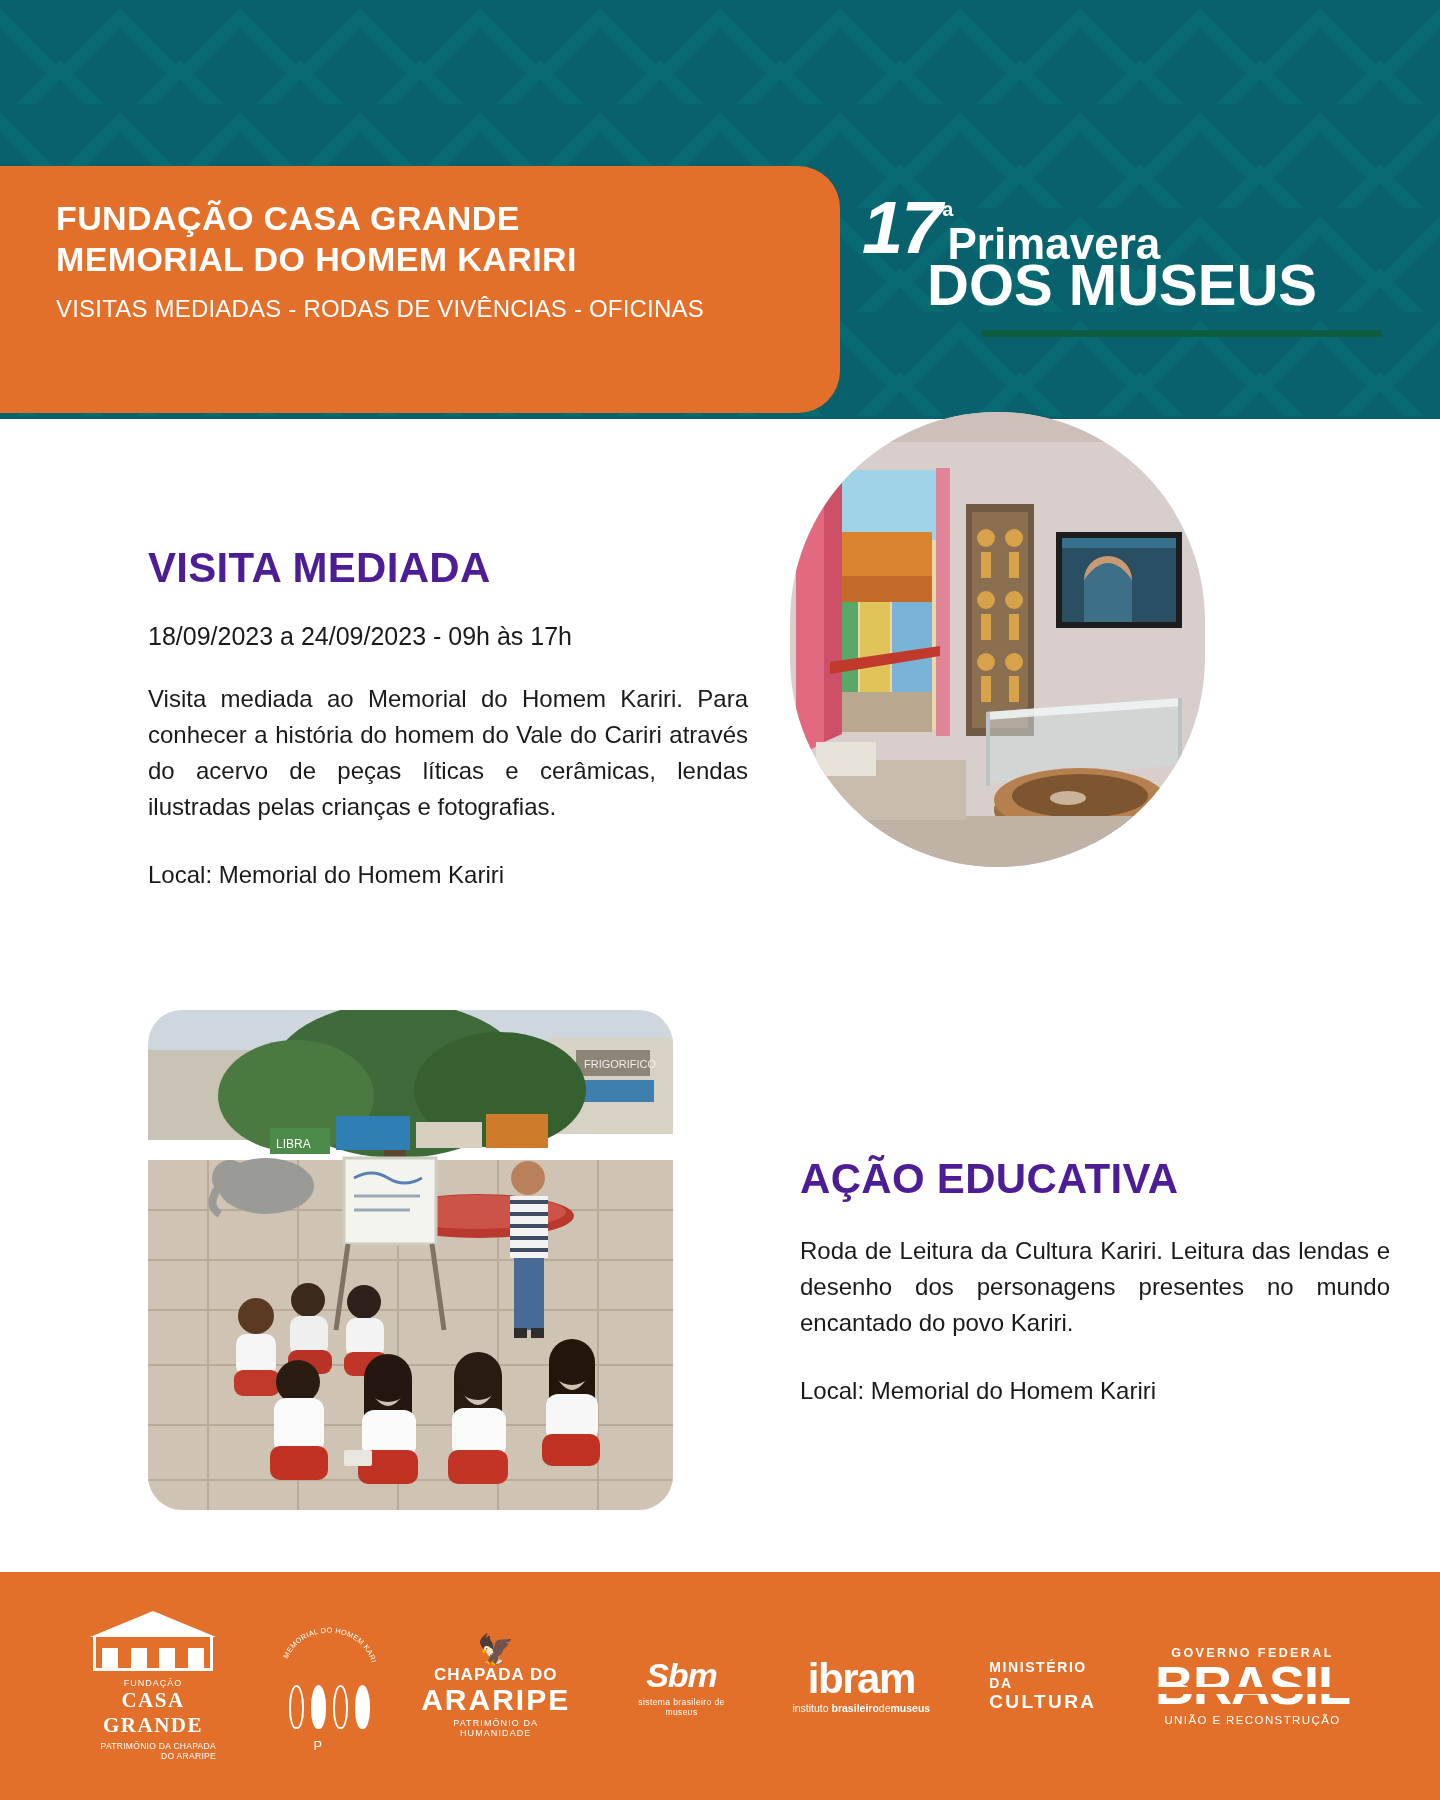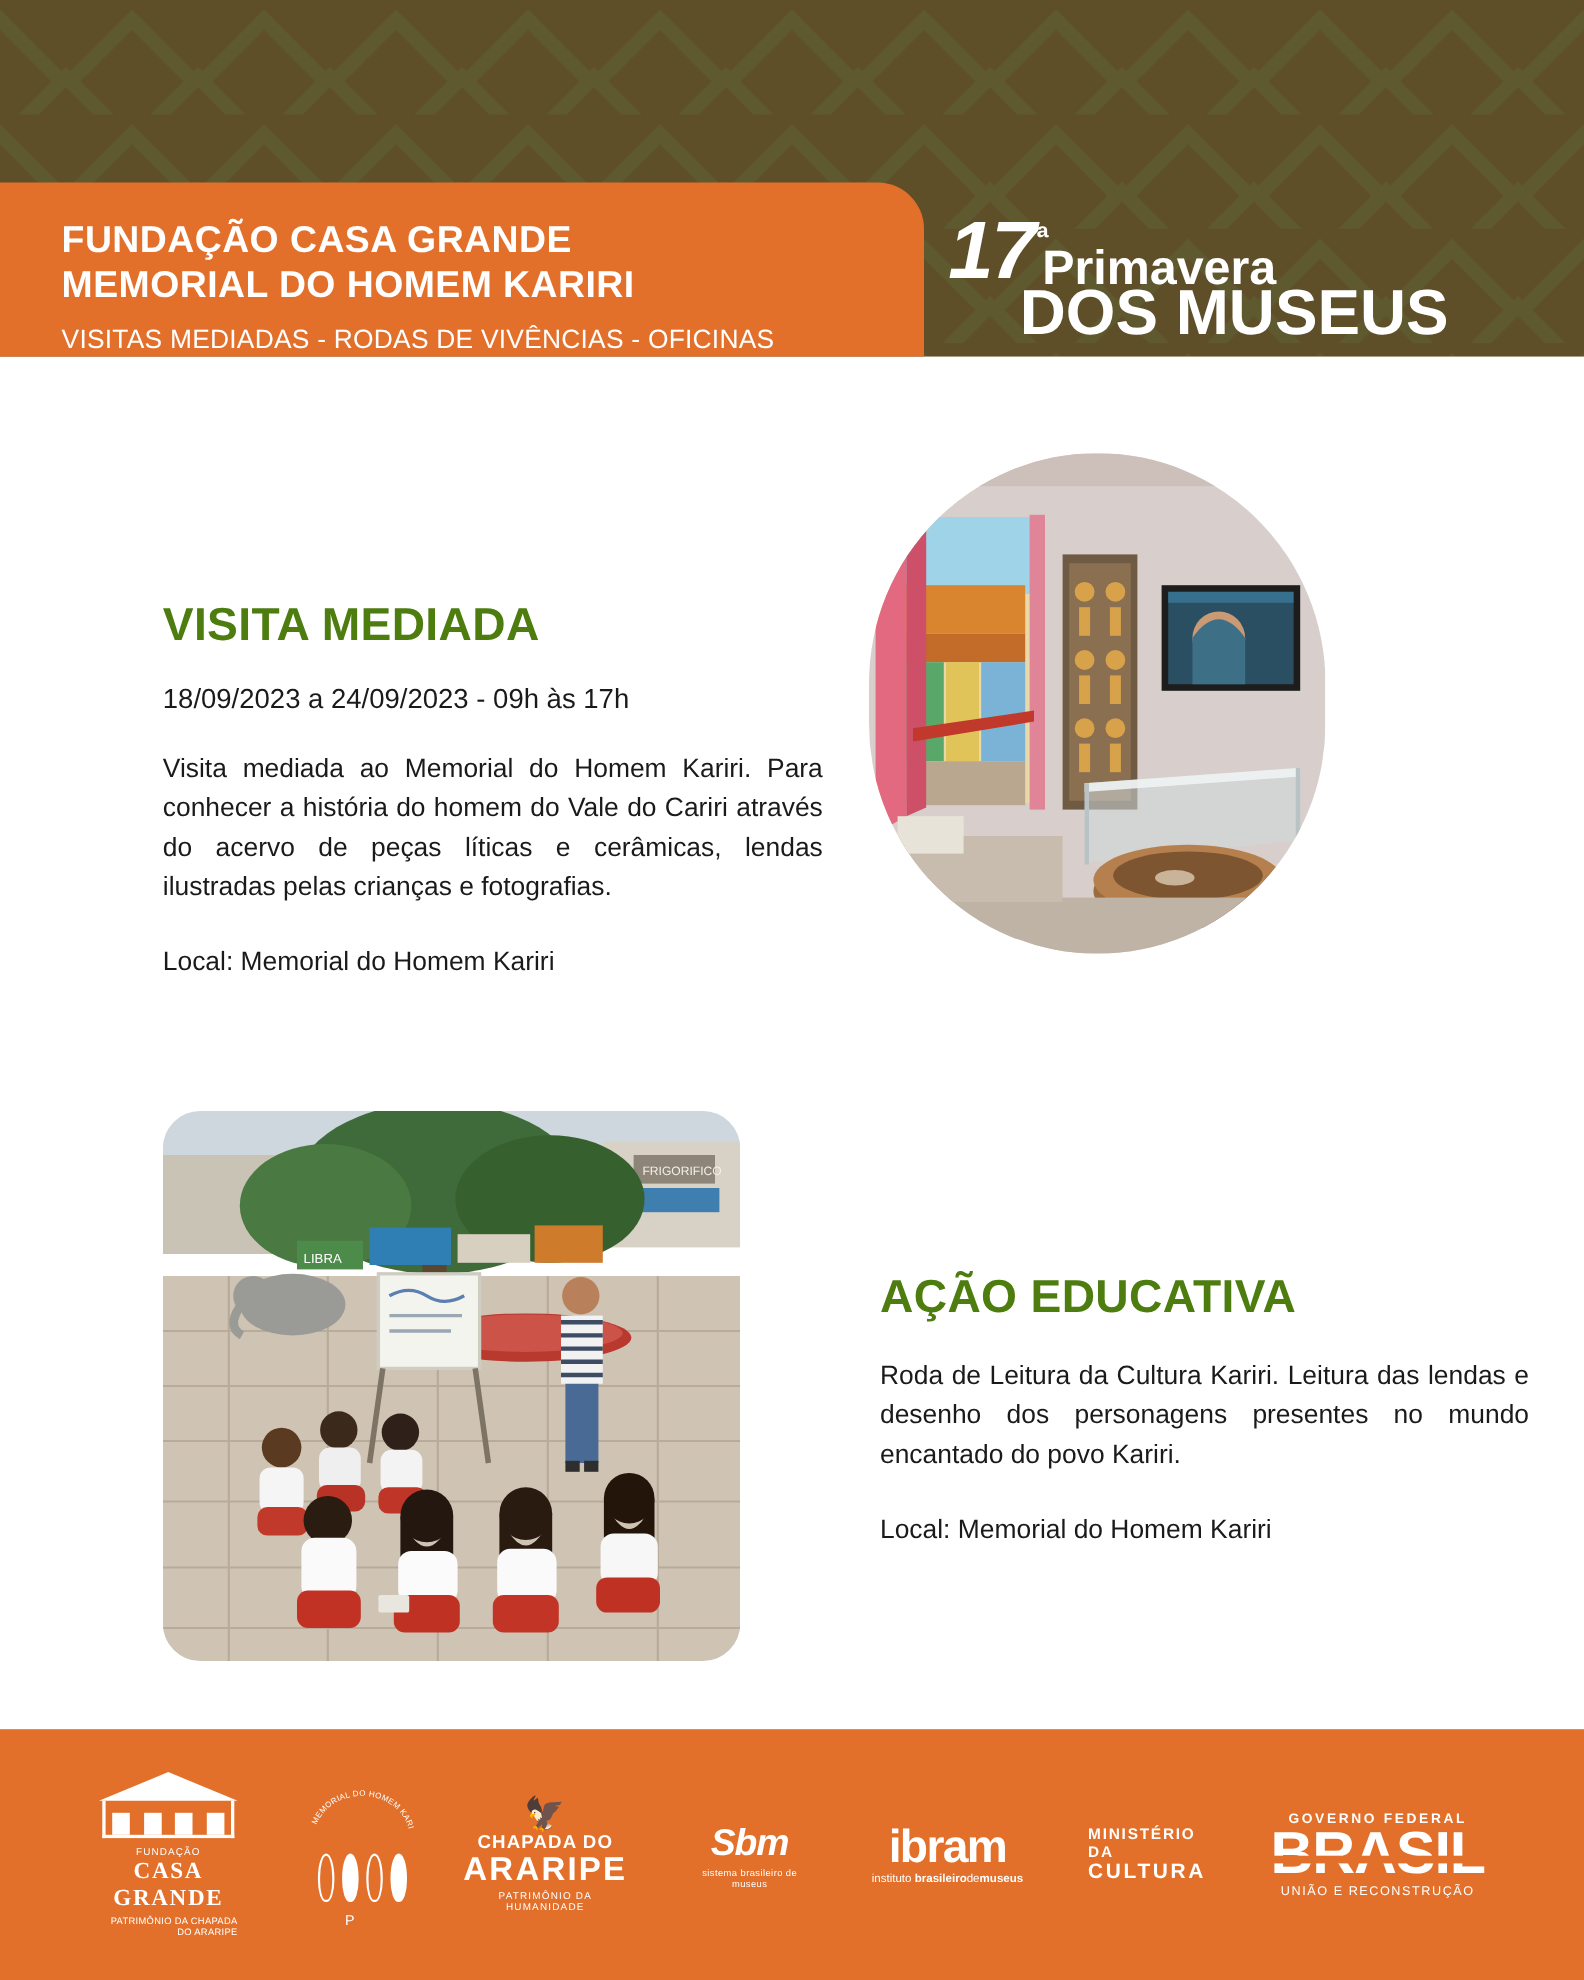--- a/index.html
+++ b/index.html
@@ -6,22 +6,22 @@
   html,body { width:1440px; height:1800px; }
   body {
     font-family:"Liberation Sans", sans-serif;
     background:#ffffff;
     overflow:hidden;
     position:relative;
   }
 
   
   .header {
-    position:absolute; left:0; top:0; width:1440px; height:324px;
-    background:#c2410c;
+    position:absolute; left:0; top:0; width:1440px; height:419px;
+    background:#0369a1;
     overflow:hidden;
   }
   .header .chevrons {
     position:absolute; inset:0;
     opacity:.55;
   }
   .orange-tab {
     position:absolute; left:0; top:166px; width:840px; height:247px;
     background:#e3702a;
     border-top-right-radius:42px;
@@ -68,21 +68,21 @@
   }
 
   
   .sec1 {
     position:absolute; left:0; top:419px; width:1440px; height:560px;
   }
   .sec1-text {
     position:absolute; left:148px; top:125px; width:600px;
   }
   .title {
-    color:#4d7c0f; font-size:42px; font-weight:bold; letter-spacing:.3px;
+    color:#4c1d95; font-size:42px; font-weight:bold; letter-spacing:.3px;
   }
   .dates {
     font-size:25px; color:#1a1a1a; margin-top:30px;
   }
   .body-text {
     font-size:24px; color:#1a1a1a; line-height:1.5; margin-top:30px;
     text-align:justify;
   }
   .local {
     font-size:24px; color:#1a1a1a; margin-top:36px;

